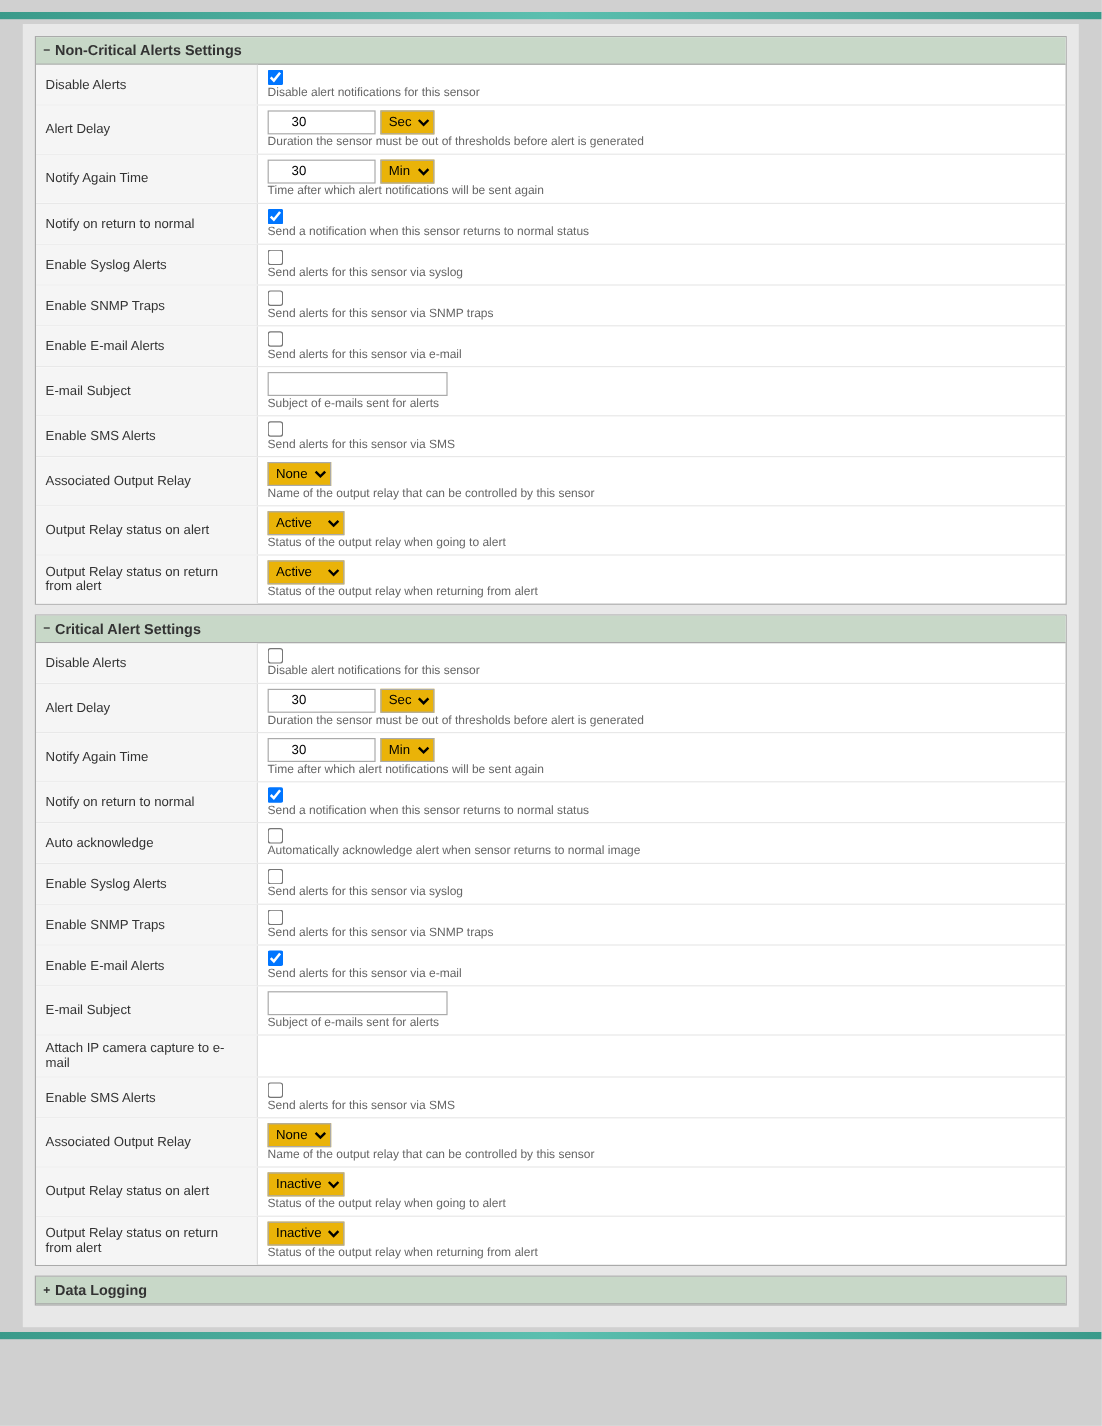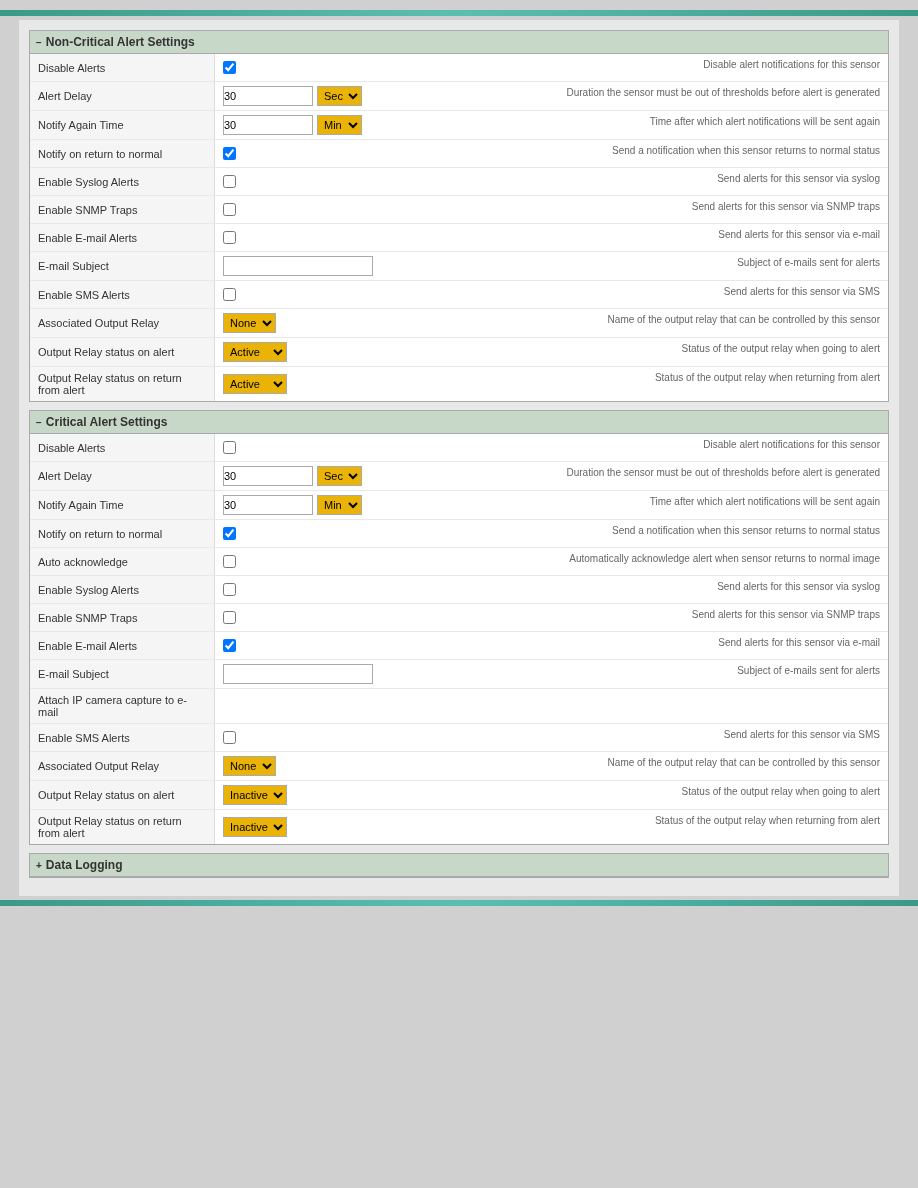--- a/index.html
+++ b/index.html
@@ -69,38 +69,38 @@
       font-size: 11px;
       background: #f5f5f5;
       border-right: 1px solid #ddd;
       display: flex;
       align-items: center;
     }
     .row-content {
       flex: 1;
       padding: 4px 8px;
       display: flex;
-      flex-direction: row;
-      justify-content: space-between;
+      flex-direction: column;
+      justify-content: center;
     }
     .row-content .hint {
       font-size: 10px;
       color: #666;
       margin-top: 1px;
     }
     .row-content .control-row {
       display: flex;
       align-items: center;
       gap: 4px;
     }
     input[type="text"] {
       width: 90px;
       height: 20px;
       border: 1px solid #aaa;
-      padding: 2px 0;
+      padding: 2px 19px;
       font-size: 11px;
     }
     input[type="checkbox"] {
       width: 13px;
       height: 13px;
       cursor: pointer;
     }
     select {
       height: 20px;
       border: 1px solid #aaa;
@@ -113,21 +113,21 @@
 </head>
 <body>
 
 <div class="page-wrapper">
   <div class="top-bar"></div>
   <div class="content-area">
 
     <div class="section">
       <div class="section-header">
         <span class="collapse-icon">−</span>
-        <span>Non-Critical Alert Settings</span>
+        <span>Non-Critical Alerts Settings</span>
       </div>
       <div class="section-body" id="nc-body">
       <div class="row">
             <div class="row-label">Disable Alerts</div>
             <div class="row-content">
               <div class="control-row">
                 <input type="checkbox" checked="" style="">
               </div>
               <div class="hint">Disable alert notifications for this sensor</div>
             </div>

